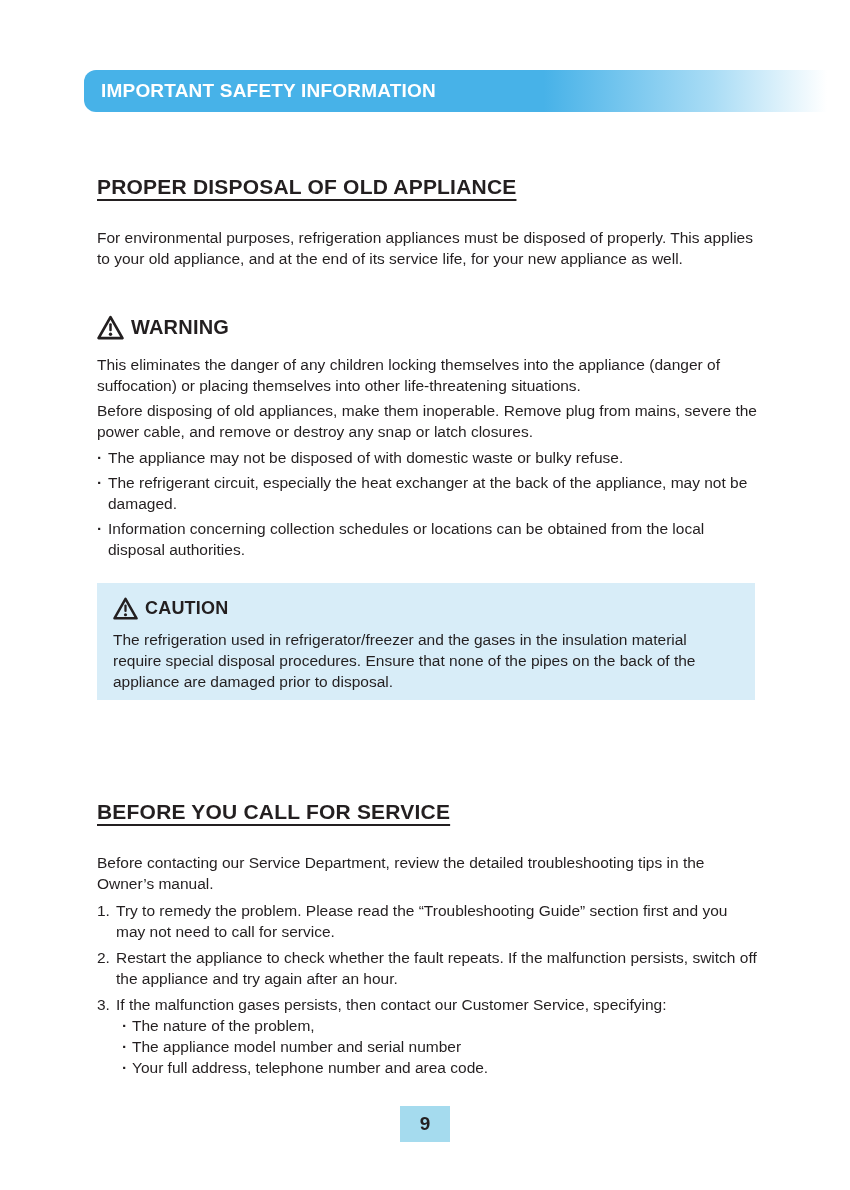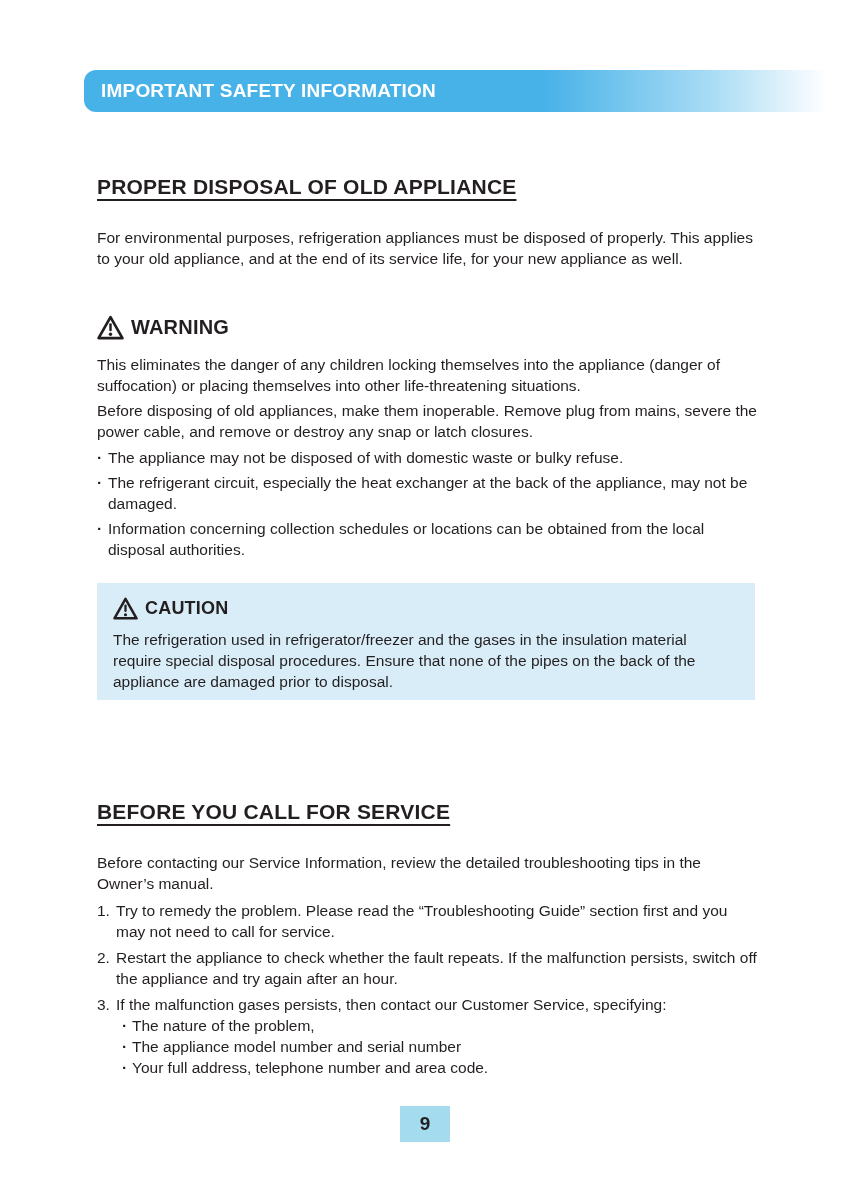--- a/index.html
+++ b/index.html
@@ -180,21 +180,21 @@
             <circle cx="12" cy="17" r="1.5" fill="#231f20"></circle>
           </svg>
         </span>
         <span class="alert-label">CAUTION</span>
       </div>
       <p class="body-text caution-body">The refrigeration used in refrigerator/freezer and the gases in the insulation material require special disposal procedures. Ensure that none of the pipes on the back of the appliance are damaged prior to disposal.</p>
     </div>
 
     <div class="section-heading h-service">BEFORE YOU CALL FOR SERVICE</div>
 
-    <p class="body-text intro">Before contacting our Service Information, review the detailed troubleshooting tips in the Owner’s manual.</p>
+    <p class="body-text intro">Before contacting our Service Department, review the detailed troubleshooting tips in the Owner’s manual.</p>
 
     <div class="steps">
 
       <div class="step">
         <span class="step-num body-text">1.</span>
         <span class="step-body body-text">Try to remedy the problem. Please read the “Troubleshooting Guide” section first and you may not need to call for service.</span>
       </div>
 
       <div class="step">
         <span class="step-num body-text">2.</span>

